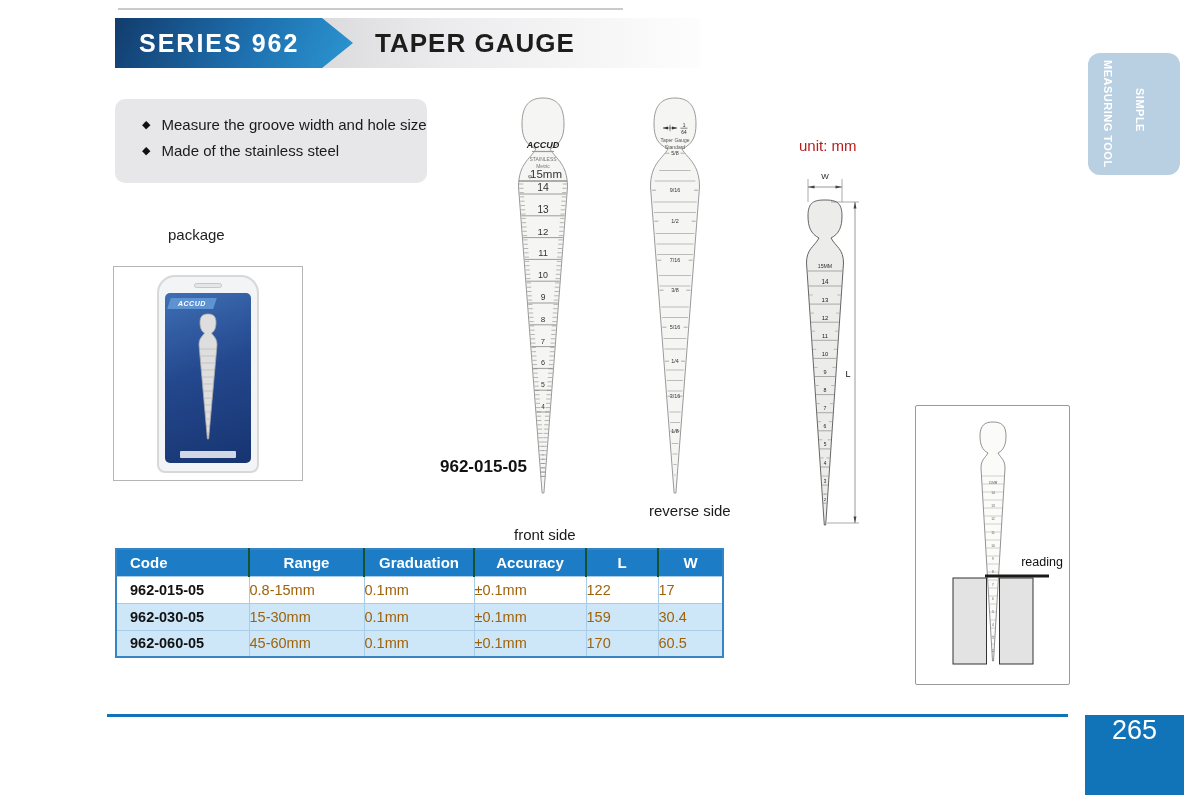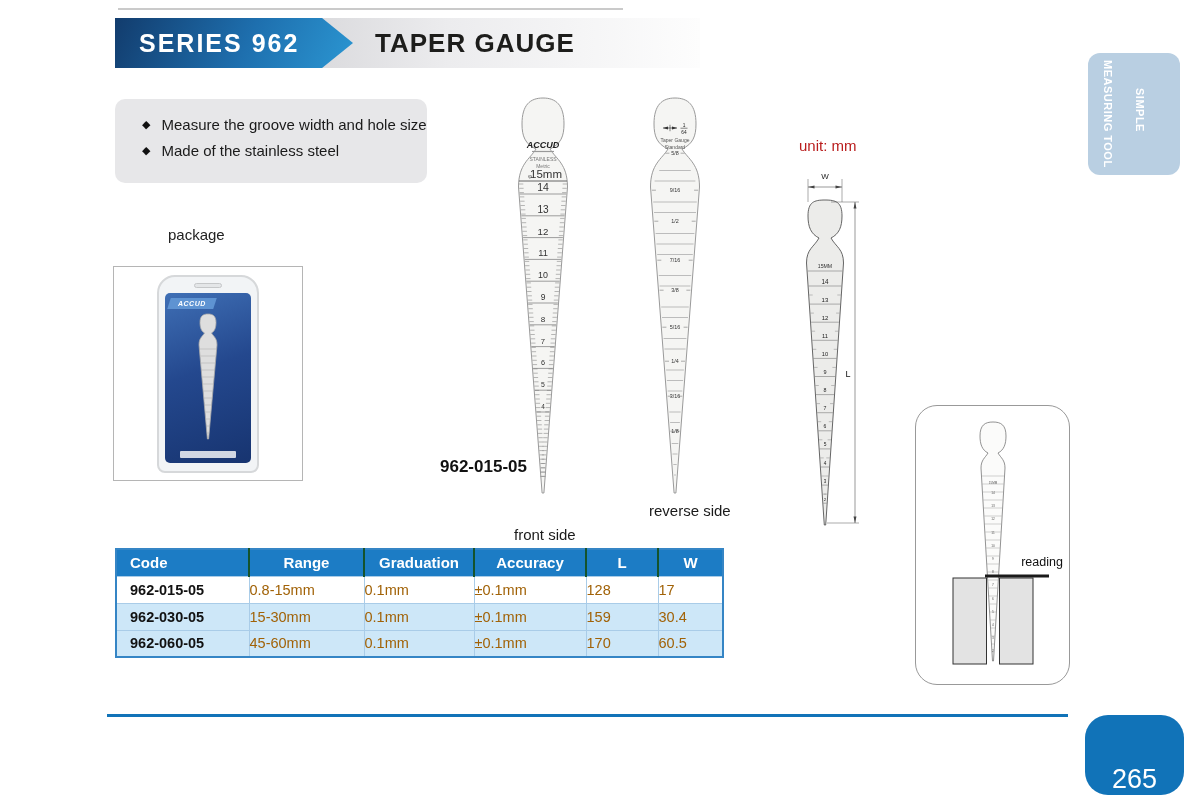--- a/index.html
+++ b/index.html
@@ -52,36 +52,36 @@
   .card-strip{position:absolute;left:50%;bottom:5px;transform:translateX(-50%);
       width:56px;height:7px;background:rgba(255,255,255,.8);border-radius:1px;}
   .card svg{position:absolute;left:50%;top:18px;transform:translateX(-50%);}
 
   .fig-code{left:440px;top:457px;font-size:17px;font-weight:bold;color:#111;}
   .front-caption{left:514px;top:526px;font-size:15px;color:#1a1a1a;}
   .reverse-caption{left:637px;top:502px;font-size:15px;color:#1a1a1a;margin-left:12px;}
   .unit-label{left:799px;top:137px;font-size:15px;color:#b91c1c;text-align:center;}
 
   .reading-box{left:915px;top:405px;width:155px;height:280px;border:1.5px solid #999;
-      border-radius:22px;}
+      border-radius:2px;}
 
   .spec-table{left:115px;top:548px;}
   table{border-collapse:collapse;border:2px solid #3585c5;table-layout:fixed;width:607px;}
   th{background:var(--table-header);color:#fff;font-size:15px;font-weight:bold;height:27px;
      border-right:2px solid #14532d;text-align:center;padding:0;}
   th:last-child,td:last-child{border-right:none;}
   th.code-h{text-align:left;padding-left:13px;}
   td{font-size:14.5px;color:#a16207;text-align:left;height:27px;padding:0;
      border-right:1px solid #a9cce8;border-top:1px solid #a9cce8;background:#fff;}
   td.code{font-weight:bold;text-align:left;padding-left:13px;color:#111;}
   tr.alt td{background:var(--row-alt);}
 
   .bottom-rule{left:107px;top:714px;width:961px;height:3px;background:var(--accent);}
   .page-num-box{left:1085px;top:715px;width:99px;height:80px;background:var(--accent);
-      color:#fff;display:flex;align-items:flex-end;justify-content:center;font-size:27px;border-radius:23px;}
+      color:#fff;display:flex;align-items:flex-start;justify-content:center;font-size:27px;}
 </style>
 </head>
 <body>
 
 <div class="page">
 
   <div class="abs top-rule"></div>
   <div class="abs header-strip"></div>
   <div class="abs series-banner">
     <span>SERIES 962</span>
@@ -523,21 +523,21 @@
         <th>Graduation</th>
         <th>Accuracy</th>
         <th>L</th>
         <th>W</th>
       </tr>
       <tr>
         <td class="code">962-015-05</td>
         <td>0.8-15mm</td>
         <td>0.1mm</td>
         <td>±0.1mm</td>
-        <td>128</td>
+        <td>122</td>
         <td>17</td>
       </tr>
       <tr class="alt">
         <td class="code">962-030-05</td>
         <td>15-30mm</td>
         <td>0.1mm</td>
         <td>±0.1mm</td>
         <td>159</td>
         <td>30.4</td>
       </tr>

